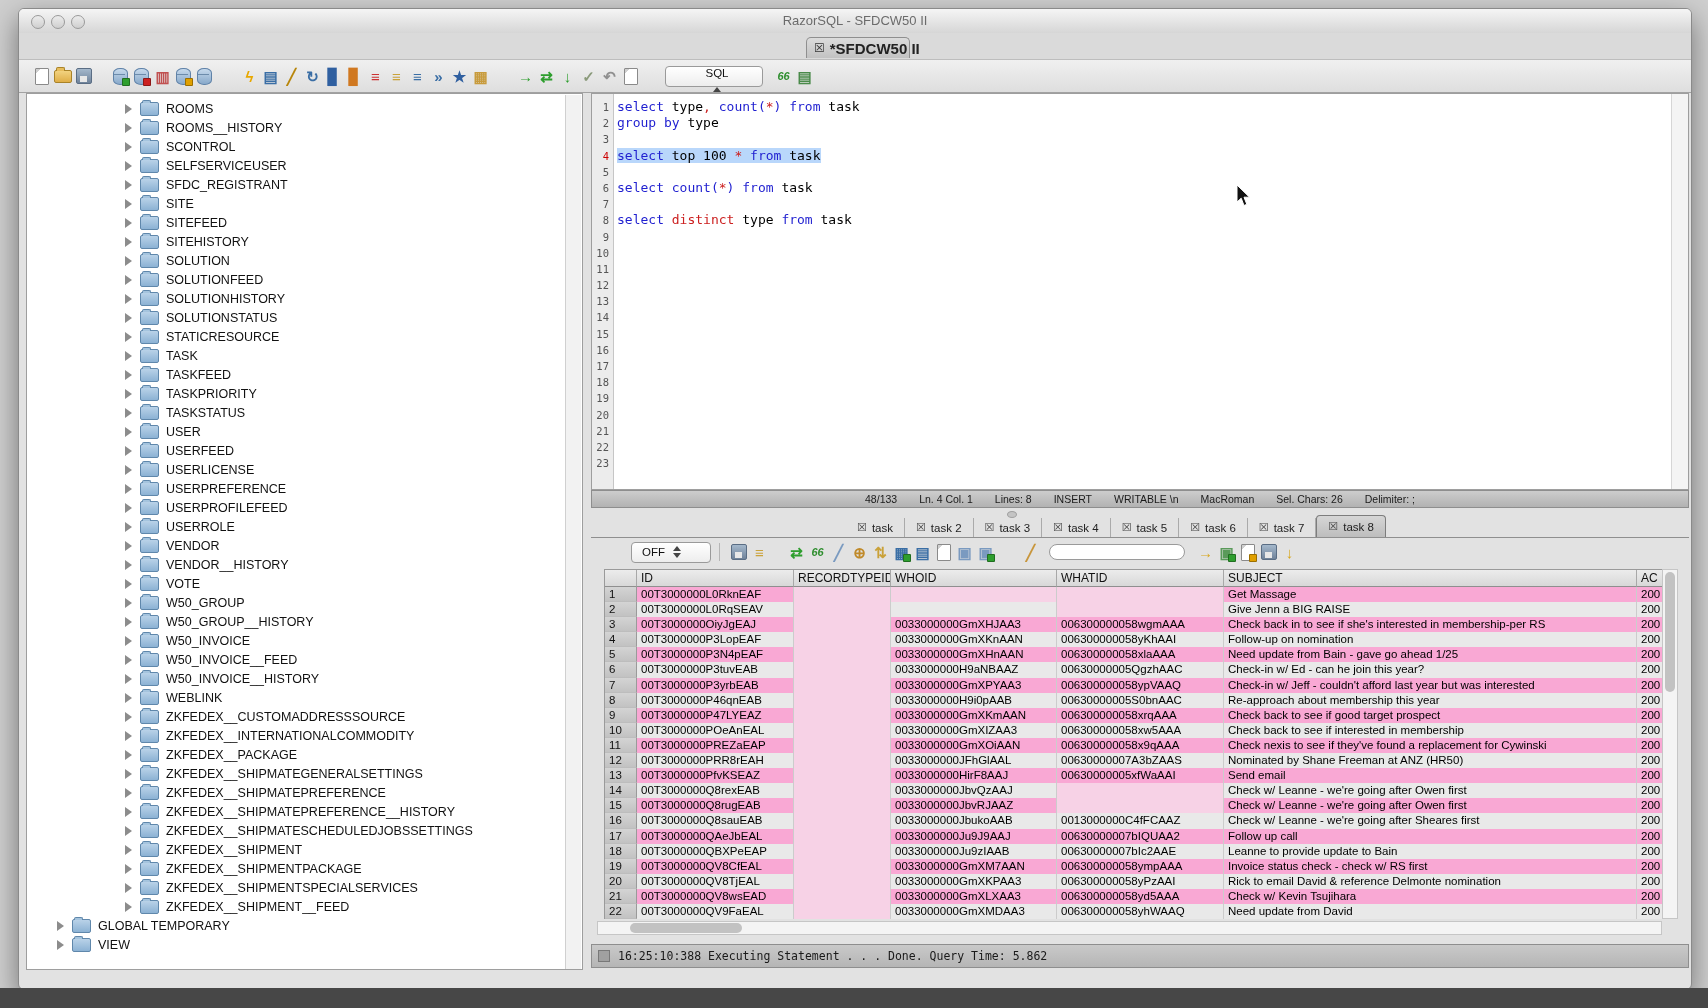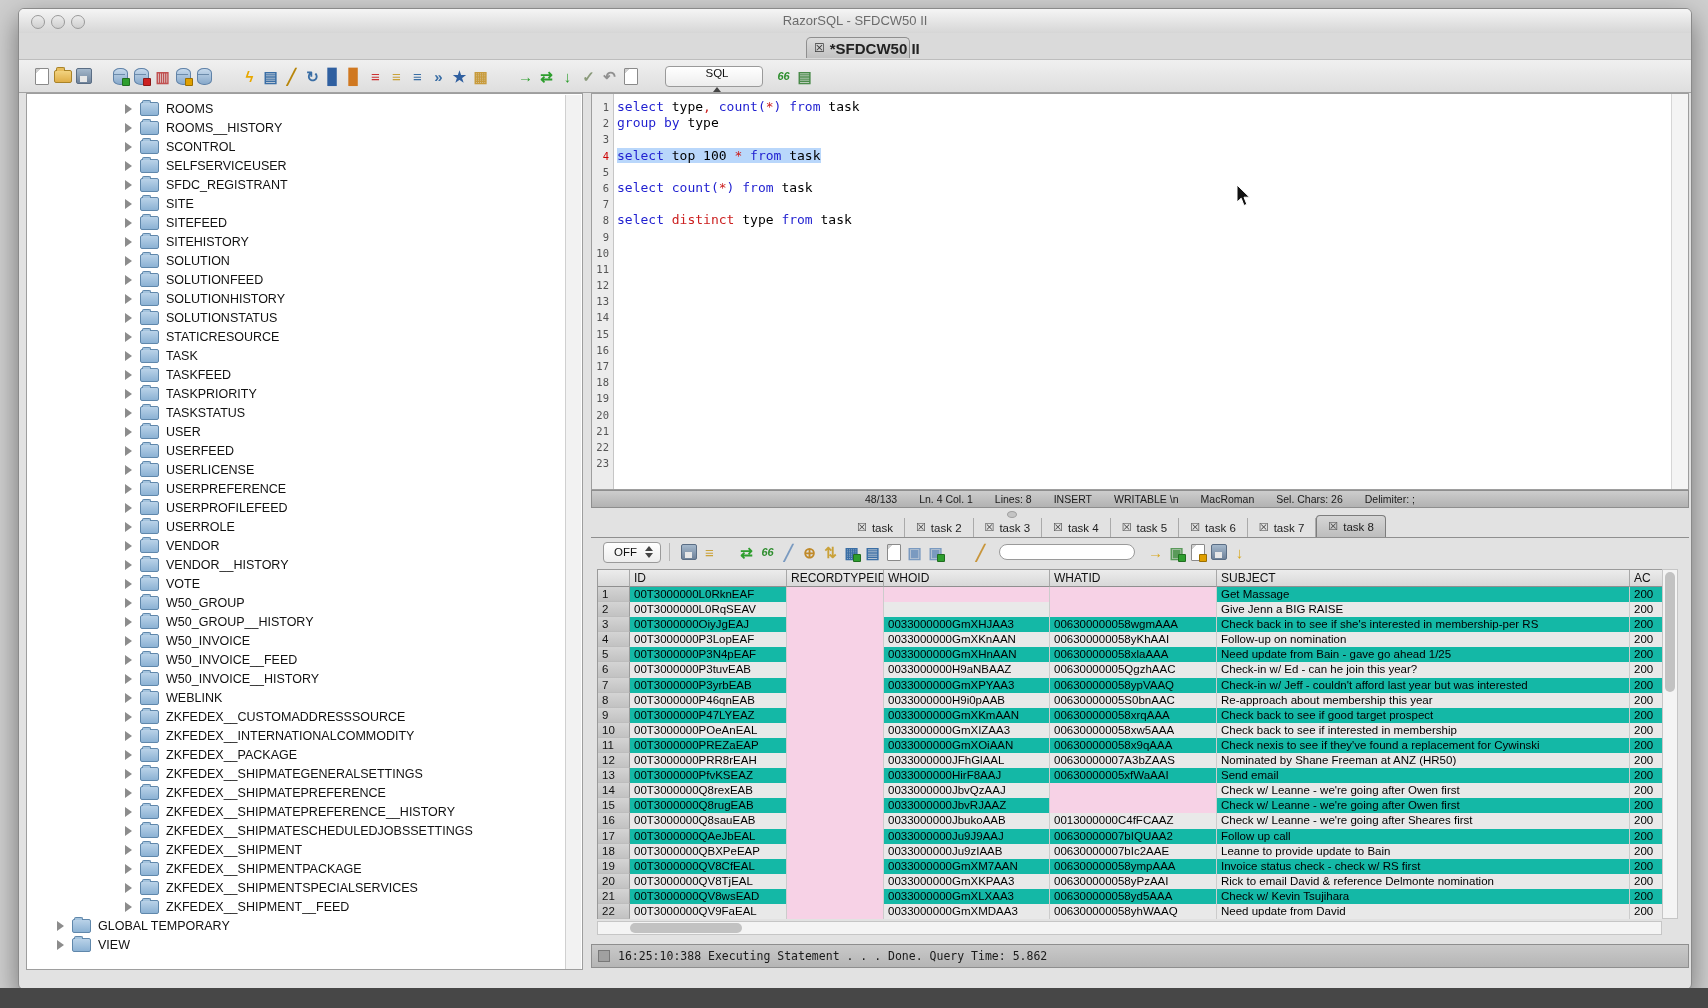--- a/index.html
+++ b/index.html
@@ -83,22 +83,22 @@
         border-right:1px solid #aaaaaa;white-space:nowrap;}
   .rtab .x{font-size:11px;color:#444;}
   .rtab.sel{background:linear-gradient(#d6d6d6,#bdbdbd);border:1px solid #7d7d7d;border-bottom:none;border-radius:4px 4px 0 0;height:21px;}
 
   
   .res-toolbar{position:absolute;left:0;top:446px;width:1098px;height:26px;display:flex;align-items:center;padding-left:12px;box-sizing:border-box;}
   .rsep{width:1px;height:18px;background:#b5b5b5;margin:0 8px;}
   .search-box{width:136px;height:16px;background:#fff;border:1px solid #9a9a9a;border-radius:8px;margin-left:8px;font-size:11px;padding:0 6px;box-sizing:border-box;outline:none;font-family:"Liberation Sans",sans-serif;}
 
   
-  .grid{position:absolute;left:6px;top:476px;display:grid;grid-template-columns:32px 157px 97px 166px 167px 413px 33px;
-        font-size:11.5px;color:#000;background:#14b8a6;border-top:1px solid #9a9a9a;border-left:1px solid #9a9a9a;}
+  .grid{position:absolute;left:13px;top:476px;display:grid;grid-template-columns:32px 157px 97px 166px 167px 413px 33px;
+        font-size:11.5px;color:#000;background:#f9a8d4;border-top:1px solid #9a9a9a;border-left:1px solid #9a9a9a;}
   .hcell{height:17px;line-height:17px;background:linear-gradient(#ececec,#d8d8d8);border-right:1px solid #a8a8a8;border-bottom:1px solid #8f8f8f;
          padding:0 4px;font-size:12px;color:#111;white-space:nowrap;overflow:hidden;box-sizing:border-box;}
   .cell{height:15.1px;line-height:15.1px;border-right:1px solid #cccccc;padding:0 4px;white-space:nowrap;overflow:hidden;box-sizing:border-box;}
   .cell.alt{background:#e9e9e9;}
   .cell.nul{background:#f7d2e6;}
   .cell.num{background:linear-gradient(#d4d4d4,#c2c2c2);border-right:1px solid #9a9a9a;border-bottom:1px solid #bdbdbd;color:#111;}
   .grid-vscroll{position:absolute;left:1071px;top:476px;width:16px;height:350px;background:#f4f4f4;border:1px solid #c6c6c6;box-sizing:border-box;}
   .grid-vscroll .vthumb{position:absolute;left:2px;top:2px;width:10px;height:120px;background:#c2c2c2;border-radius:5px;}
   .grid-hscroll{position:absolute;left:6px;top:828px;width:1065px;height:14px;background:#f4f4f4;border:1px solid #c6c6c6;box-sizing:border-box;}
   .grid-hscroll .hthumb{position:absolute;left:32px;top:1px;width:112px;height:10px;background:#c2c2c2;border-radius:5px;}
@@ -564,21 +564,21 @@
             <span class="x">☒</span>
             <span>task 7</span>
           </div>
           <div class="rtab sel">
             <span class="x">☒</span>
             <span>task 8</span>
           </div>
         </div>
 
       <div class="res-toolbar" id="res-toolbar">
-          <div class="sel-box" style="width: 58px;">
+          <div class="sel-box" style="width: 80px; margin-left: 28px;">
             <span class="val">OFF</span>
             <span class="stepper">
               <i class="up"></i>
               <i class="dn"></i>
             </span>
           </div>
           <span class="rsep"></span>
           <span class="icn">
             <span class="mini-disk"></span>
           </span>

